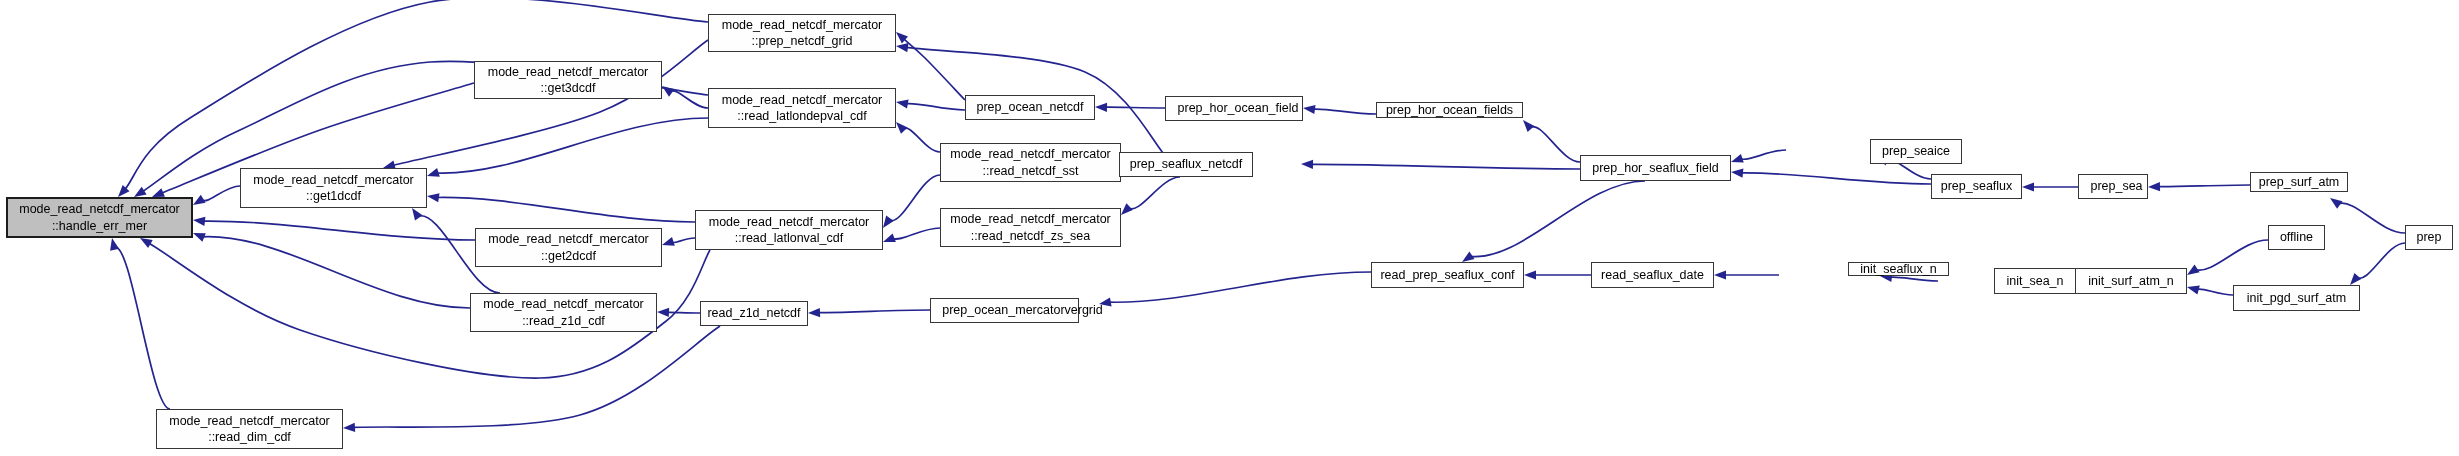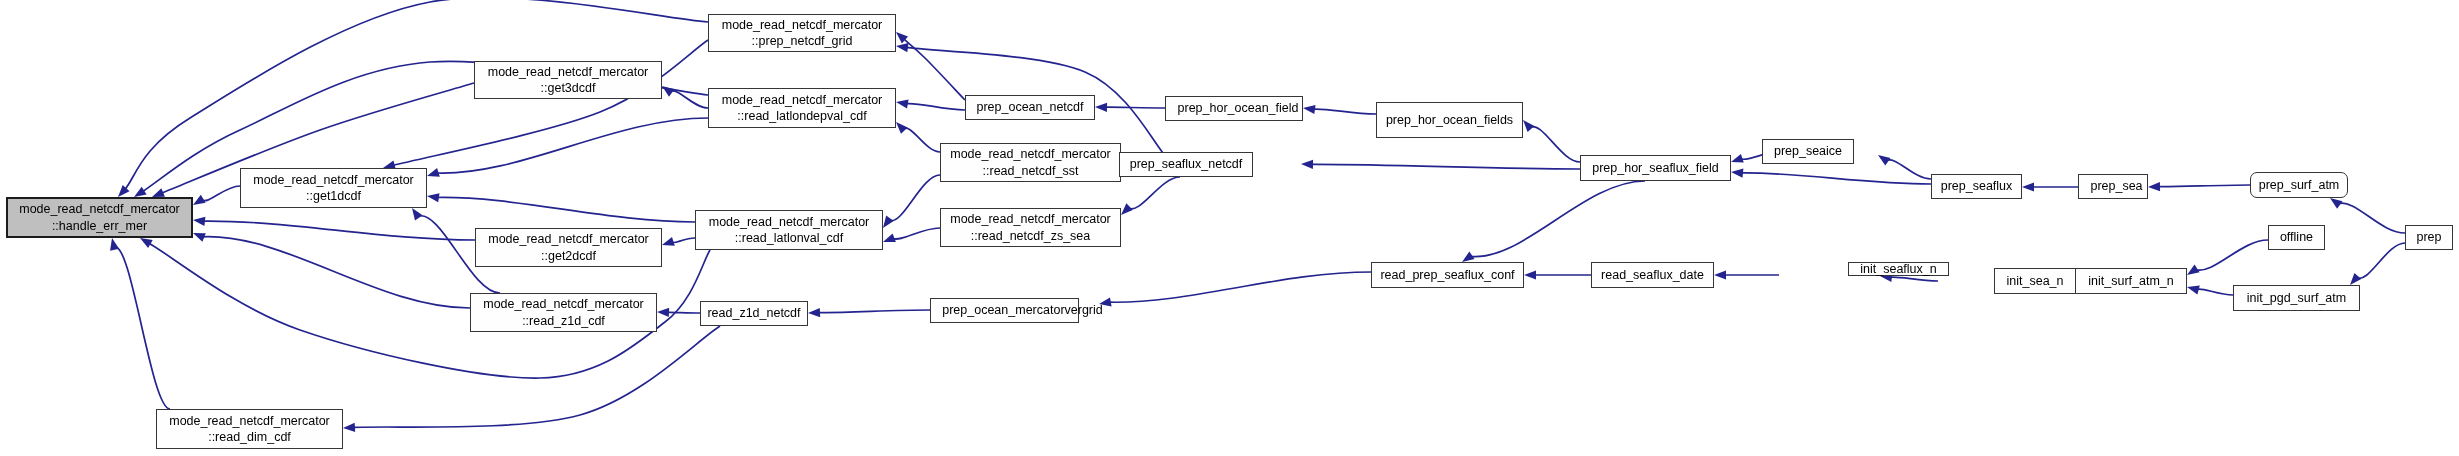--- a/index.html
+++ b/index.html
@@ -161,45 +161,45 @@
     </div>
     <div class="node" style="left: 930px; top: 298px; width: 149px; height: 25px; padding-left: 36px;">
       <span>prep_ocean_mercatorvergrid</span>
     </div>
     <div class="node" style="left: 1165px; top: 96px; width: 138px; height: 25px; padding-left: 8px;">
       <span>prep_hor_ocean_field</span>
     </div>
     <div class="node" style="left: 1119px; top: 152px; width: 134px; height: 25px;">
       <span>prep_seaflux_netcdf</span>
     </div>
-    <div class="node" style="left: 1376px; top: 102px; width: 147px; height: 36px;">
+    <div class="node" style="left: 1376px; top: 102px; width: 147px; height: 16px;">
       <span>prep_hor_ocean_fields</span>
     </div>
     <div class="node" style="left: 1580px; top: 155px; width: 151px; height: 26px;">
       <span>prep_hor_seaflux_field</span>
     </div>
-    <div class="node" style="left: 1762px; top: 139px; width: 92px; height: 25px;">
+    <div class="node" style="left: 1870px; top: 139px; width: 92px; height: 25px;">
       <span>prep_seaice</span>
     </div>
     <div class="node" style="left: 1371px; top: 262px; width: 153px; height: 26px;">
       <span>read_prep_seaflux_conf</span>
     </div>
     <div class="node" style="left: 1591px; top: 262px; width: 123px; height: 26px;">
       <span>read_seaflux_date</span>
     </div>
     <div class="node" style="left: 1848px; top: 262px; width: 101px; height: 14px;">
       <span>init_seaflux_n</span>
     </div>
     <div class="node" style="left: 1931px; top: 174px; width: 91px; height: 25px;">
       <span>prep_seaflux</span>
     </div>
     <div class="node" style="left: 2078px; top: 174px; width: 70px; height: 25px; padding-left: 7px;">
       <span>prep_sea</span>
     </div>
-    <div class="node" style="left: 2250px; top: 172px; width: 98px; height: 26px; border-radius: 7px;">
+    <div class="node" style="left: 2250px; top: 172px; width: 98px; height: 20px;">
       <span>prep_surf_atm</span>
     </div>
     <div class="node" style="left: 1994px; top: 268px; width: 82px; height: 26px;">
       <span>init_sea_n</span>
     </div>
     <div class="node" style="left: 2075px; top: 268px; width: 112px; height: 26px;">
       <span>init_surf_atm_n</span>
     </div>
     <div class="node" style="left: 2268px; top: 225px; width: 57px; height: 25px;">
       <span>offline</span>

